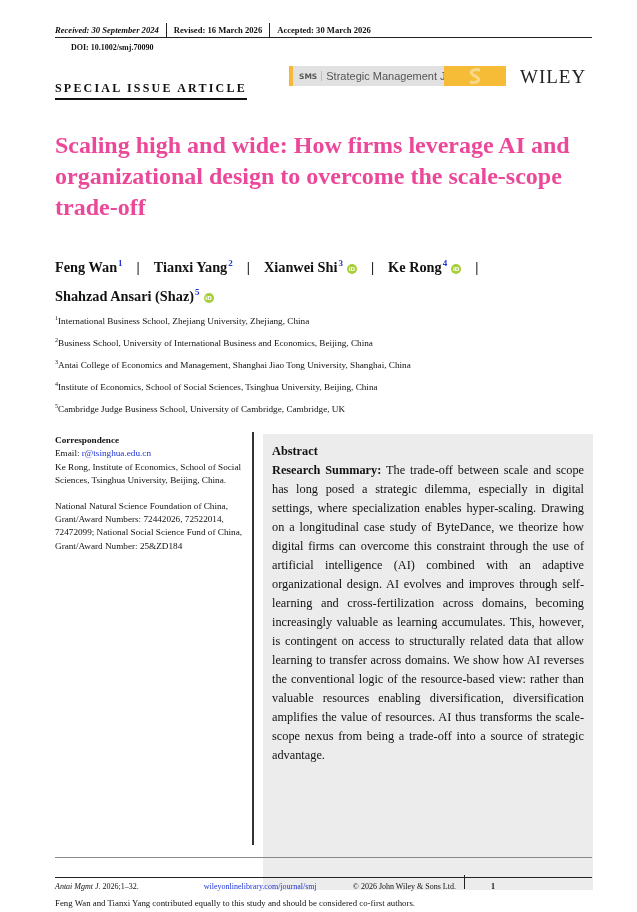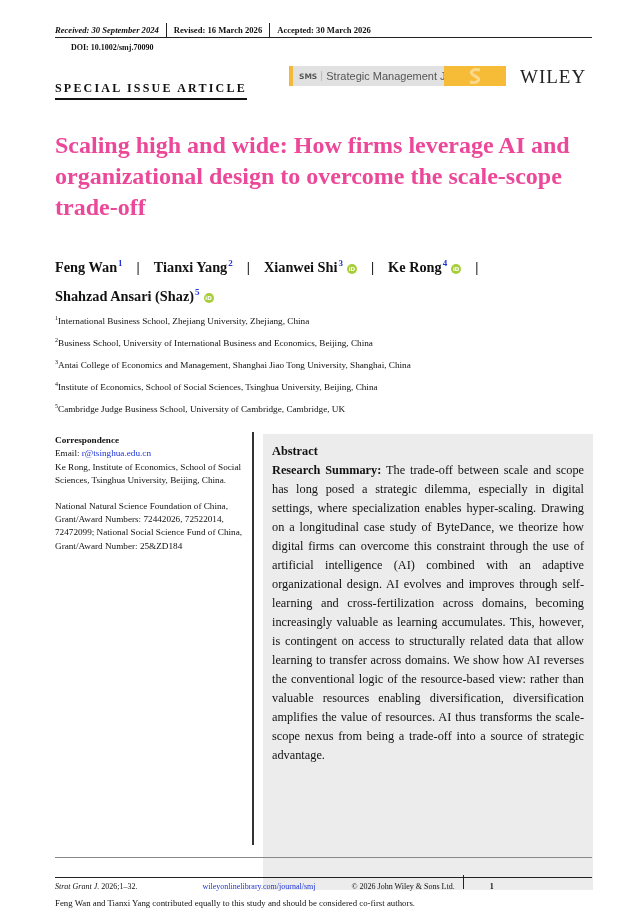--- a/index.html
+++ b/index.html
@@ -111,18 +111,18 @@
 
 <div class="abs abstract">
   <span class="h">Abstract</span>
   <span class="lbl">Research Summary:</span><span> The trade-off between scale and scope has long posed a strategic dilemma, especially in digital settings, where specialization enables hyper-scaling. Drawing on a longitudinal case study of ByteDance, we theorize how digital firms can overcome this constraint through the use of artificial intelligence (AI) combined with an adaptive organizational design. AI evolves and improves through self-learning and cross-fertilization across domains, becoming increasingly valuable as learning accumulates. This, however, is contingent on access to structurally related data that allow learning to transfer across domains. We show how AI reverses the conventional logic of the resource-based view: rather than valuable resources enabling diversification, diversification amplifies the value of resources. AI thus transforms the scale-scope nexus from being a trade-off into a source of strategic advantage.</span>
 </div>
 
 <div class="abs footnote-line"></div>
 <div class="abs footnote">Feng Wan and Tianxi Yang contributed equally to this study and should be considered co-first authors.</div>
 <div class="abs footer-line"></div>
 <div class="abs footer">
-  <span><span class="j">Strat Grant J.</span><span> 2026;1–32.</span></span>
+  <span><span class="j">Antai Mgmt J.</span><span> 2026;1–32.</span></span>
   <span class="url">wileyonlinelibrary.com/journal/smj</span>
   <span class="copy">© 2026 John Wiley &amp; Sons Ltd.</span>
   <span class="vsep"></span>
   <span class="pg">1</span>
 </div>
 
 </body></html>

